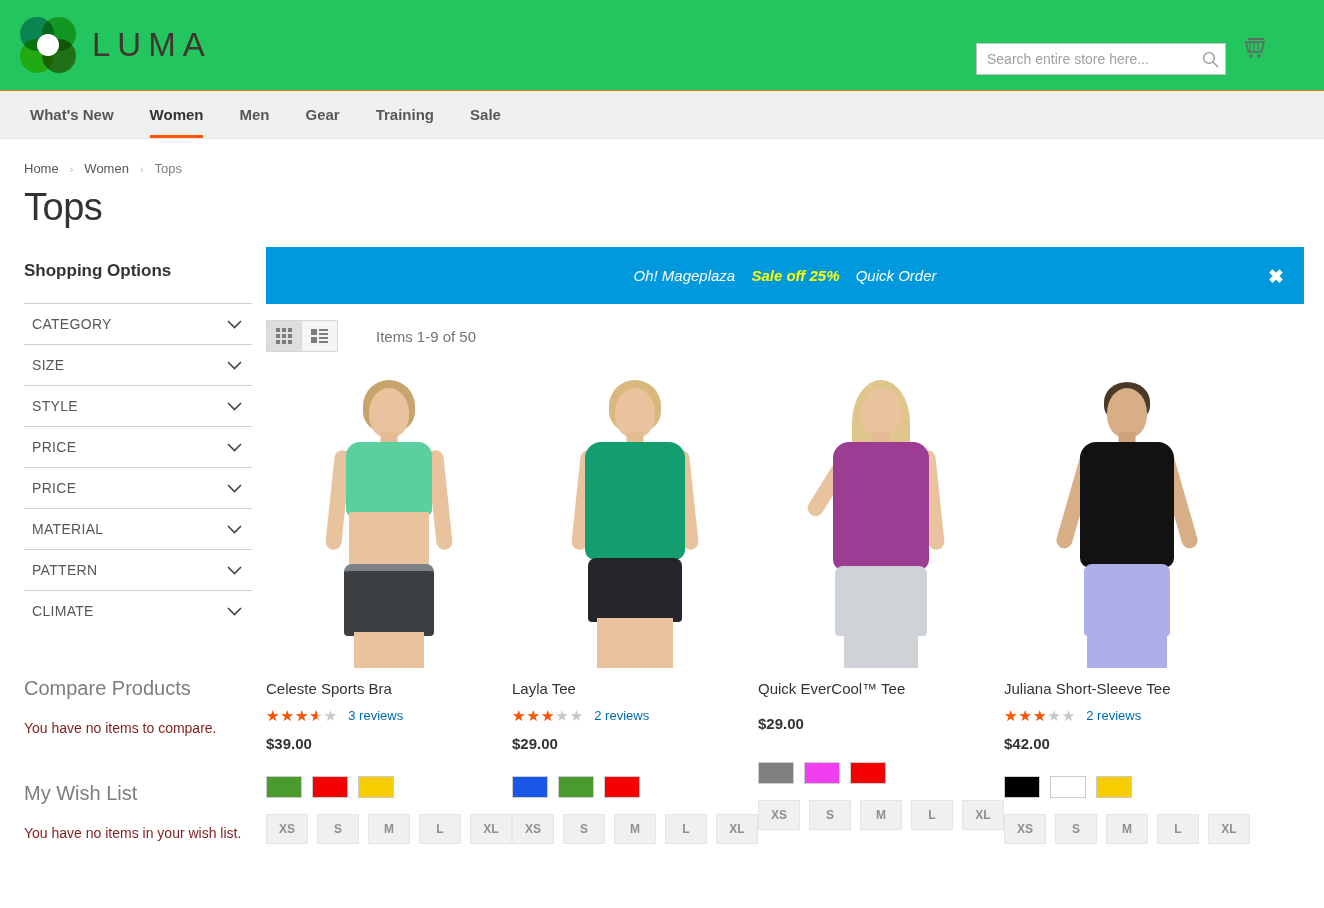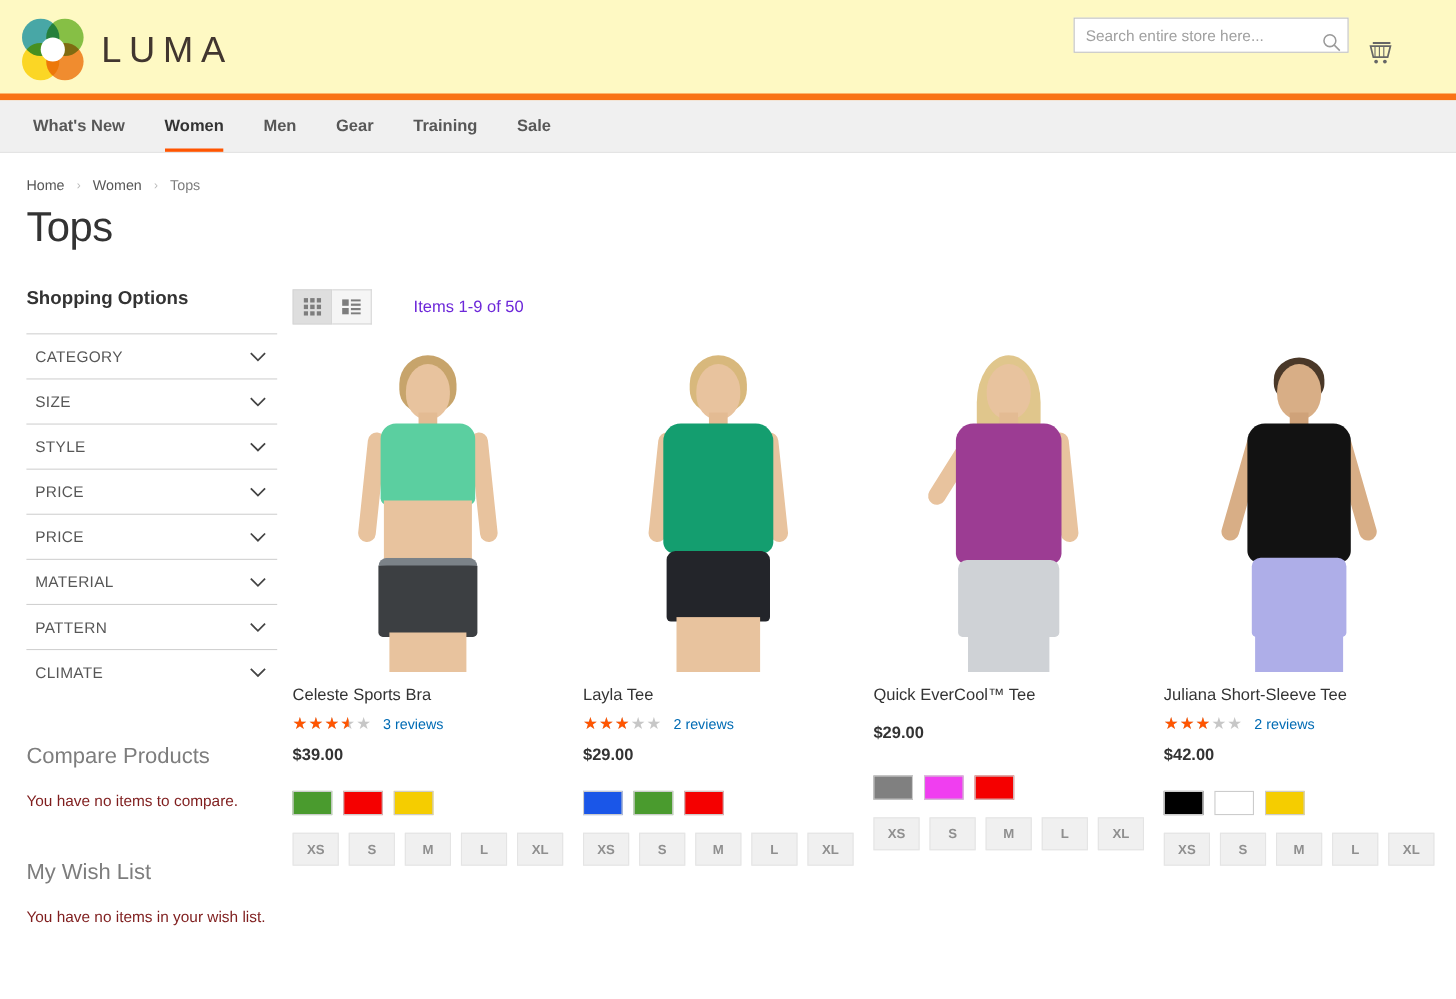--- a/index.html
+++ b/index.html
@@ -7,46 +7,46 @@
     width: 1324px; height: 908px;
     background: #fff;
     font-family: "Liberation Sans", sans-serif;
     color: #333;
     overflow: hidden;
   }
 
   
   .header {
     position: relative; height: 91px;
-    border-bottom: 6px solid #f97316;
-    background: #fef9c3;
+    border-bottom: 1px solid #f97316;
+    background: #22c55e;
   }
   .logo-wrap { position: absolute; left: 20px; top: 17px; display: flex; align-items: center; }
   .logo-mark { position: relative; width: 56px; height: 56px; }
   .logo-mark i {
     position: absolute; width: 34px; height: 34px; border-radius: 50%;
     opacity: .88; mix-blend-mode: multiply; display: block;
   }
   .lc1 { left: 0;   top: 0;   background: #2e9fd4; }
   .lc2 { left: 22px;top: 0;   background: #76bc43; }
   .lc3 { left: 0;   top: 22px;background: #fcd713; }
   .lc4 { left: 22px;top: 22px;background: #ef8022; }
   .logo-hole {
     position: absolute; left: 17px; top: 17px; width: 22px; height: 22px;
     border-radius: 50%; background: #fff; z-index: 5;
   }
   .logo-text {
     margin-left: 16px; font-size: 33px; letter-spacing: 7px;
     color: #41362f; font-weight: 400;
   }
   .search-box {
-    position: absolute; right: 98px; top: 16px;
+    position: absolute; right: 98px; top: 43px;
     width: 250px; height: 32px;
     border: 1px solid #c2c2c2; background: #fff;
-    display: flex; align-items: flex-end;
+    display: flex; align-items: center;
   }
   .search-box input {
     flex: 1; border: 0; outline: none; height: 100%;
     padding: 0 10px; font-size: 14px; color: #575757;
     font-family: "Liberation Sans", sans-serif; background: transparent;
   }
   .search-box input::placeholder { color: #a0a0a0; }
   .search-ico { width: 30px; display: flex; align-items: center; justify-content: center; }
   .cart-ico { position: absolute; right: 52px; top: 31px; width: 34px; height: 34px; }
 
@@ -106,33 +106,33 @@
     display: flex; align-items: center; height: 58px; padding-top: 6px;
   }
   .view-modes { display: flex; }
   .vm {
     width: 36px; height: 32px; border: 1px solid #d6d6d6;
     display: flex; align-items: center; justify-content: center; cursor: pointer;
     background: #f5f5f5;
   }
   .vm.active { background: #dedede; }
   .vm + .vm { border-left: 0; }
-  .count { margin-left: 38px; font-size: 15px; color: #6d28d9; }
+  .count { margin-left: 38px; font-size: 15px; color: #737373; }
   .sortwrap { margin-left: auto; display: flex; align-items: center; }
   .sort-label { font-size: 14px; color: #575757; margin-right: 10px; }
   .sort-select {
     position: relative; width: 132px; height: 32px; border: 1px solid #cfcfcf;
     background: #f3f3f3; display: flex; align-items: center; padding: 0 10px;
     font-size: 14px; color: #575757; cursor: pointer;
   }
   .sort-select .chev { position: absolute; right: 9px; top: 11px; }
   .sort-dir { margin-left: 14px; cursor: pointer; }
 
   
-  .grid { display: flex; gap: 0; justify-content: space-between; }
+  .grid { display: flex; gap: 0; }
   .card { width: 246px; padding-right: 0; }
   .photo {
     height: 306px; background: #fff; position: relative; overflow: hidden;
     display: flex; align-items: flex-end; justify-content: center;
   }
   .pname { font-size: 15px; color: #333; margin: 12px 0 0 0; }
   .rating { display: flex; align-items: center; margin-top: 10px; height: 16px; }
   .stars { position: relative; font-size: 15px; letter-spacing: 1px; line-height: 1; white-space: nowrap; }
   .stars .bg { color: #c7c7c7; }
   .stars .fg {
@@ -314,20 +314,28 @@
 
     <div class="side-block-title">Compare Products</div>
     <div class="side-block-text">You have no items to compare.</div>
 
     <div class="side-block-title">My Wish List</div>
     <div class="side-block-text">You have no items in your wish list.</div>
   </div>
 
   <div class="content">
 
+    <div class="banner">
+      <div class="banner-msg">
+        <span>Oh! Mageplaza</span>
+        <span class="sale">Sale off 25%</span>
+        <span class="qo">Quick Order</span>
+      </div>
+      <div class="banner-close">✖</div>
+    </div>
 
     <div class="toolbar">
       <div class="view-modes">
         <div class="vm active">
           <svg width="16" height="16" viewBox="0 0 16 16">
             <g fill="#7d7d7d">
               <rect x="0" y="0" width="4" height="4"></rect>
                 <rect x="6" y="0" width="4" height="4"></rect>
                 <rect x="12" y="0" width="4" height="4"></rect>
               <rect x="0" y="6" width="4" height="4"></rect>

